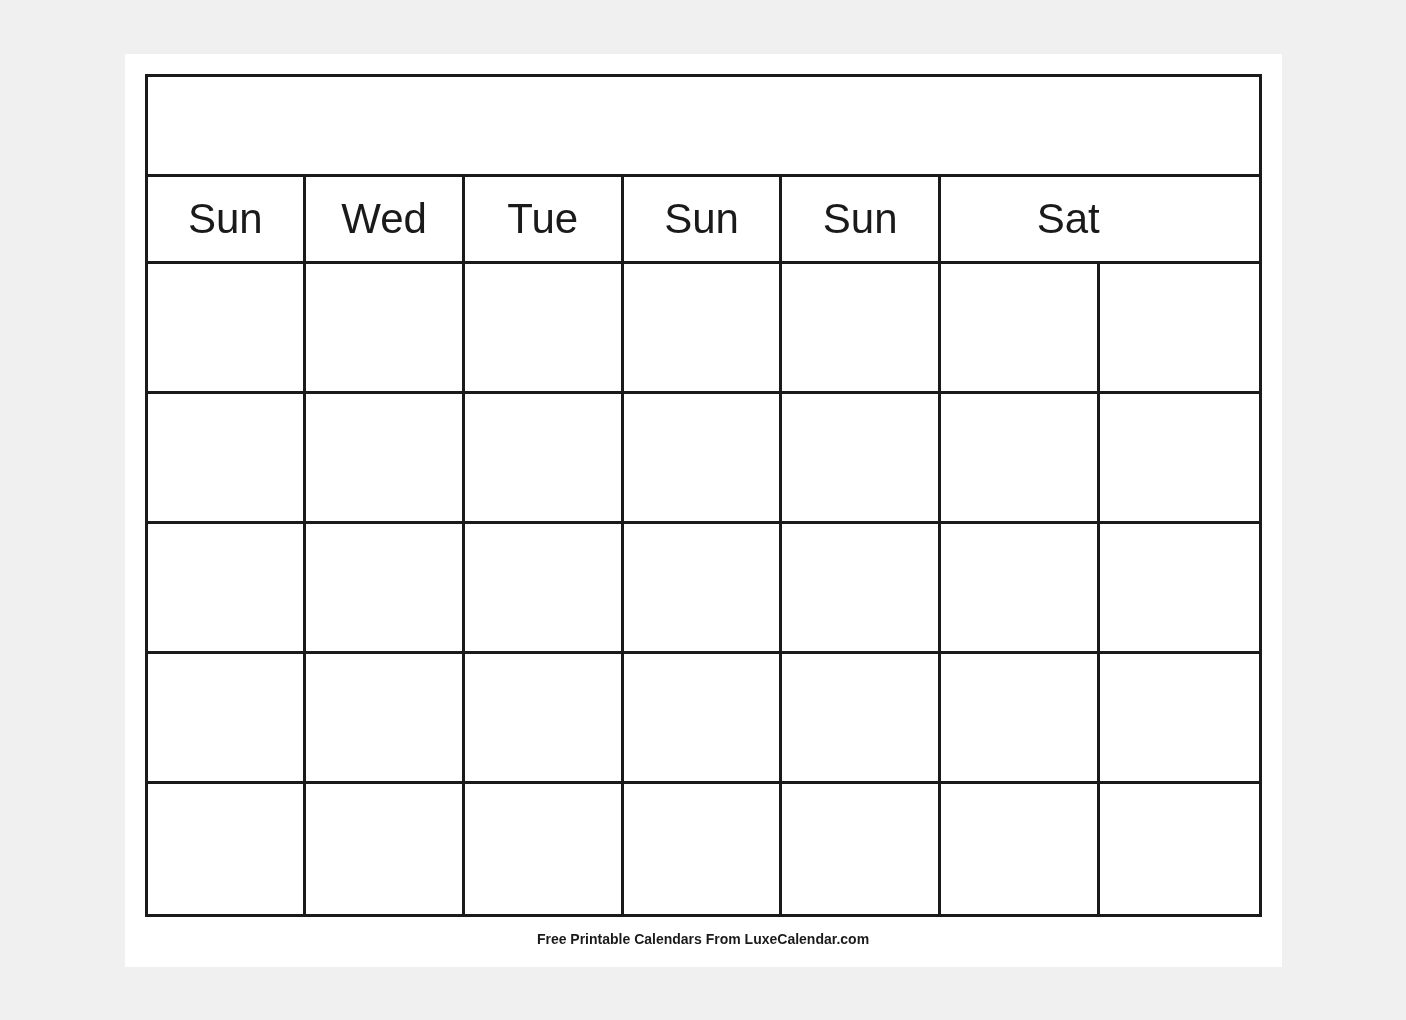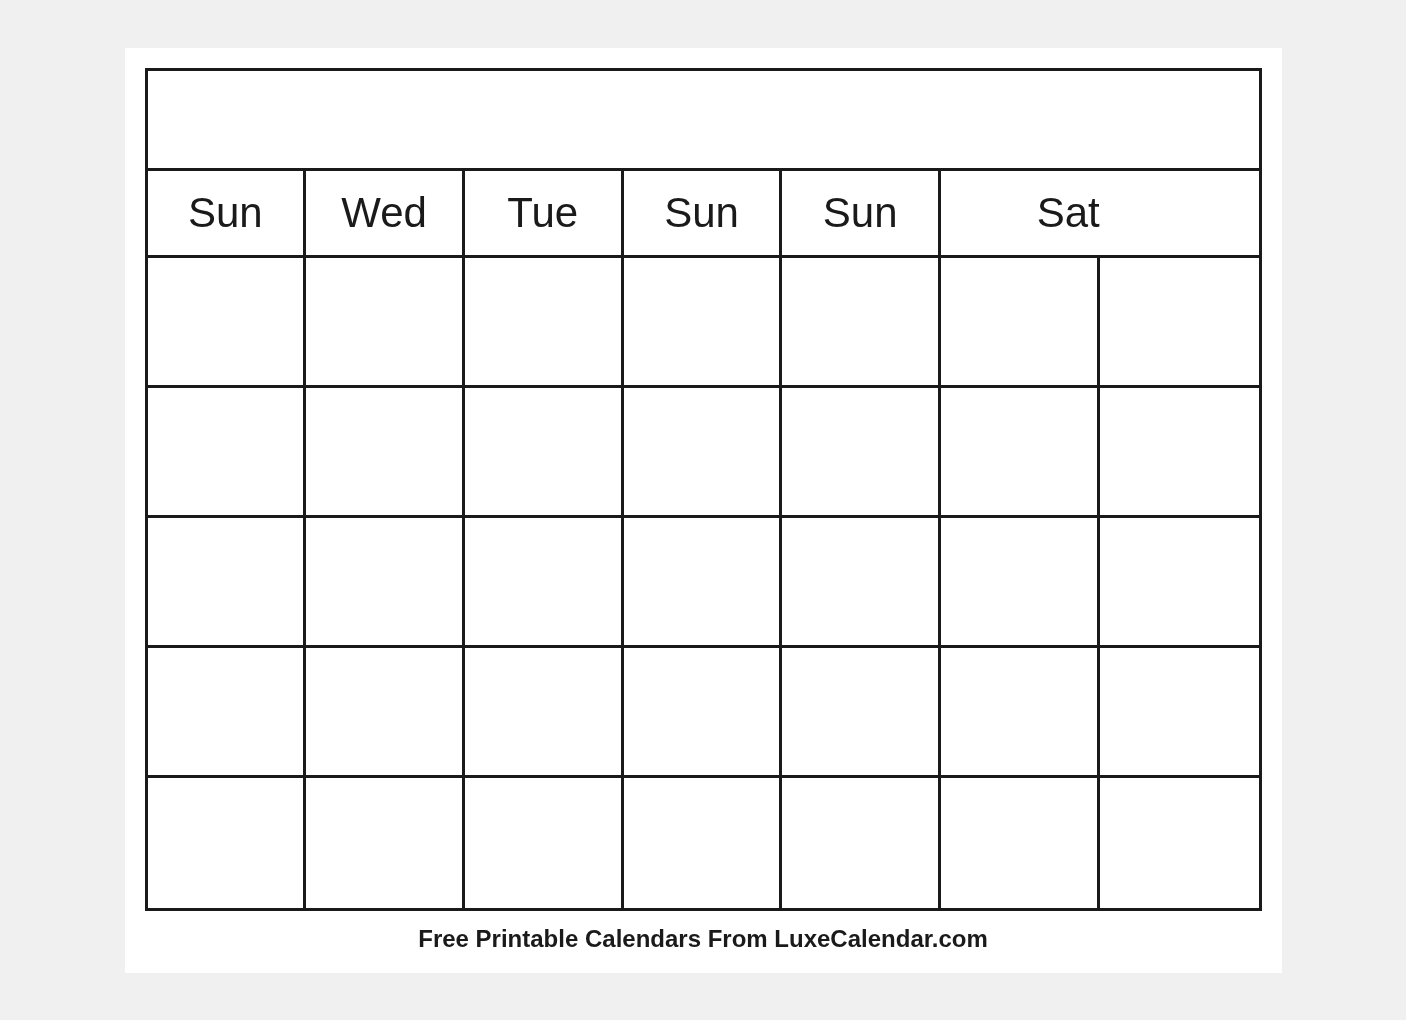--- a/index.html
+++ b/index.html
@@ -78,21 +78,21 @@
       border-right: 3px solid #1a1a1a;
       background: #ffffff;
     }
 
     .calendar-cell:last-child {
       border-right: none;
     }
 
     .footer-text {
       margin-top: 14px;
-      font-size: 24px;
+      font-size: 14px;
       color: #1a1a1a;
       text-align: center;
       font-weight: bold;
     }
   </style>
 </head>
 <body>
 
 <div class="page-wrapper">
   <div class="calendar-container">

